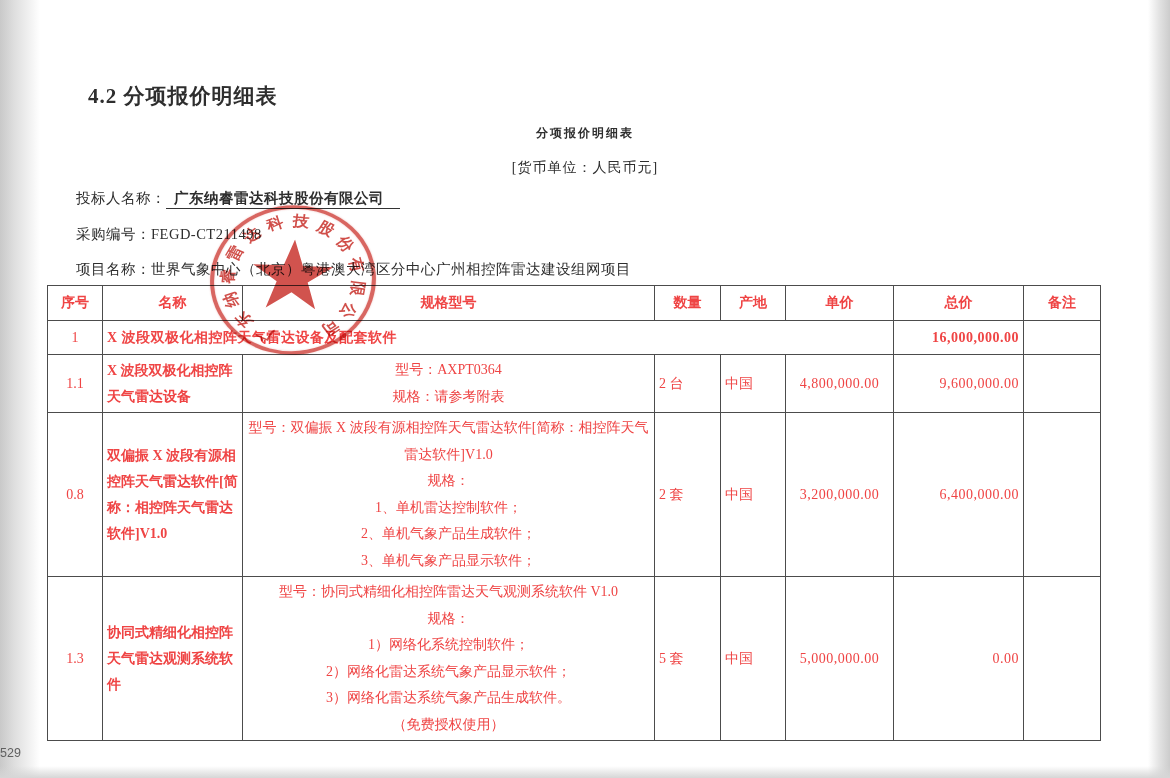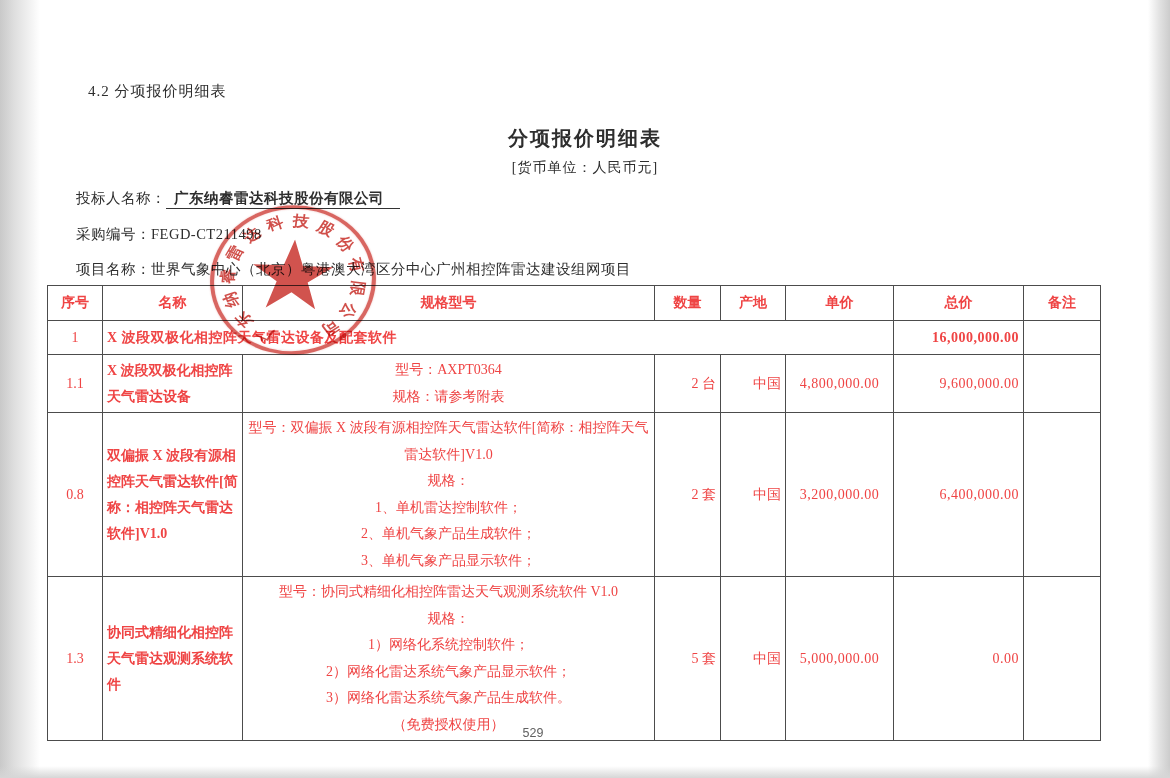--- a/index.html
+++ b/index.html
@@ -11,22 +11,22 @@
   }
   
   .edge-left{position:absolute;left:0;top:0;width:40px;height:778px;
     background:linear-gradient(to right,#c9c9c9 0%,#dedede 35%,#f2f2f2 75%,#ffffff 100%);}
   .edge-right{position:absolute;right:0;top:0;width:22px;height:778px;
     background:linear-gradient(to left,#cccccc 0%,#e3e3e3 50%,#ffffff 100%);}
   .edge-bottom{position:absolute;left:0;bottom:0;width:1170px;height:12px;
     background:linear-gradient(to bottom,rgba(255,255,255,0),#d6d6d6);}
 
   .abs{position:absolute;}
-  .section-heading{left:88px;top:82px;font-size:15px;font-weight:normal;letter-spacing:1px;text-align:right;}
-  .doc-title{left:0;top:125px;width:1170px;text-align:center;font-size:20px;font-weight:bold;letter-spacing:2px;}
+  .section-heading{left:88px;top:82px;font-size:21px;font-weight:bold;letter-spacing:1px;text-align:right;}
+  .doc-title{left:0;top:125px;width:1170px;text-align:center;font-size:12px;font-weight:bold;letter-spacing:2px;}
   .currency-note{left:0;top:159px;width:1170px;text-align:center;font-size:14px;letter-spacing:1px;}
 
   .info-line{left:76px;font-size:14.5px;letter-spacing:0.5px;}
   .info-bidder{top:189px;}
   .info-procurement{top:225px;}
   .info-project{top:260px;}
   .bidder-name{border-bottom:1.2px solid #333;padding:0 16px 2px 8px;font-weight:bold;}
   .mono-num{letter-spacing:0.5px;}
 
   
@@ -42,27 +42,27 @@
     overflow:hidden;
   }
   table.quote th{font-weight:bold;font-size:14px;text-align:center;height:30px;padding:2px 0;}
   .row-group{height:34px;}
   .row-11{height:50px;}
   .row-12{height:159px;}
   .row-13{height:160px;}
   td.c-no{text-align:center;}
   td.c-name{text-align:left;line-height:26px;padding:2px 6px;font-weight:bold;}
   td.c-spec{text-align:center;vertical-align:middle;padding:4px 6px 4px 10px;line-height:26.5px;}
-  td.c-qty,td.c-origin{text-align:right;margin-left:20px;}
+  td.c-qty,td.c-origin{text-align:left;margin-left:20px;}
   td.c-unit{text-align:center;letter-spacing:0.5px;}
   td.c-total{text-align:right;padding-right:12px;letter-spacing:0.5px;}
   td.group-name{font-weight:bold;text-align:left;padding-left:12px;letter-spacing:0.5px;}
   td.group-total{font-weight:bold;}
 
-  .footer-page{left:0;top:726px;width:1066px;text-align:center;font-size:12.5px;color:#606060;
+  .footer-page{left:0;top:746px;width:1066px;font-size:12.5px;color:#606060;
     font-family:"Liberation Sans","DejaVu Sans",sans-serif;}
 
   
   .seal{
     position:absolute;left:210px;top:197px;width:166px;height:166px;
     transform:rotate(-5deg) scaleY(0.9);
     mix-blend-mode:multiply;z-index:5;pointer-events:none;
   }
   .seal-ring{
     position:absolute;left:0;top:0;width:158px;height:158px;

